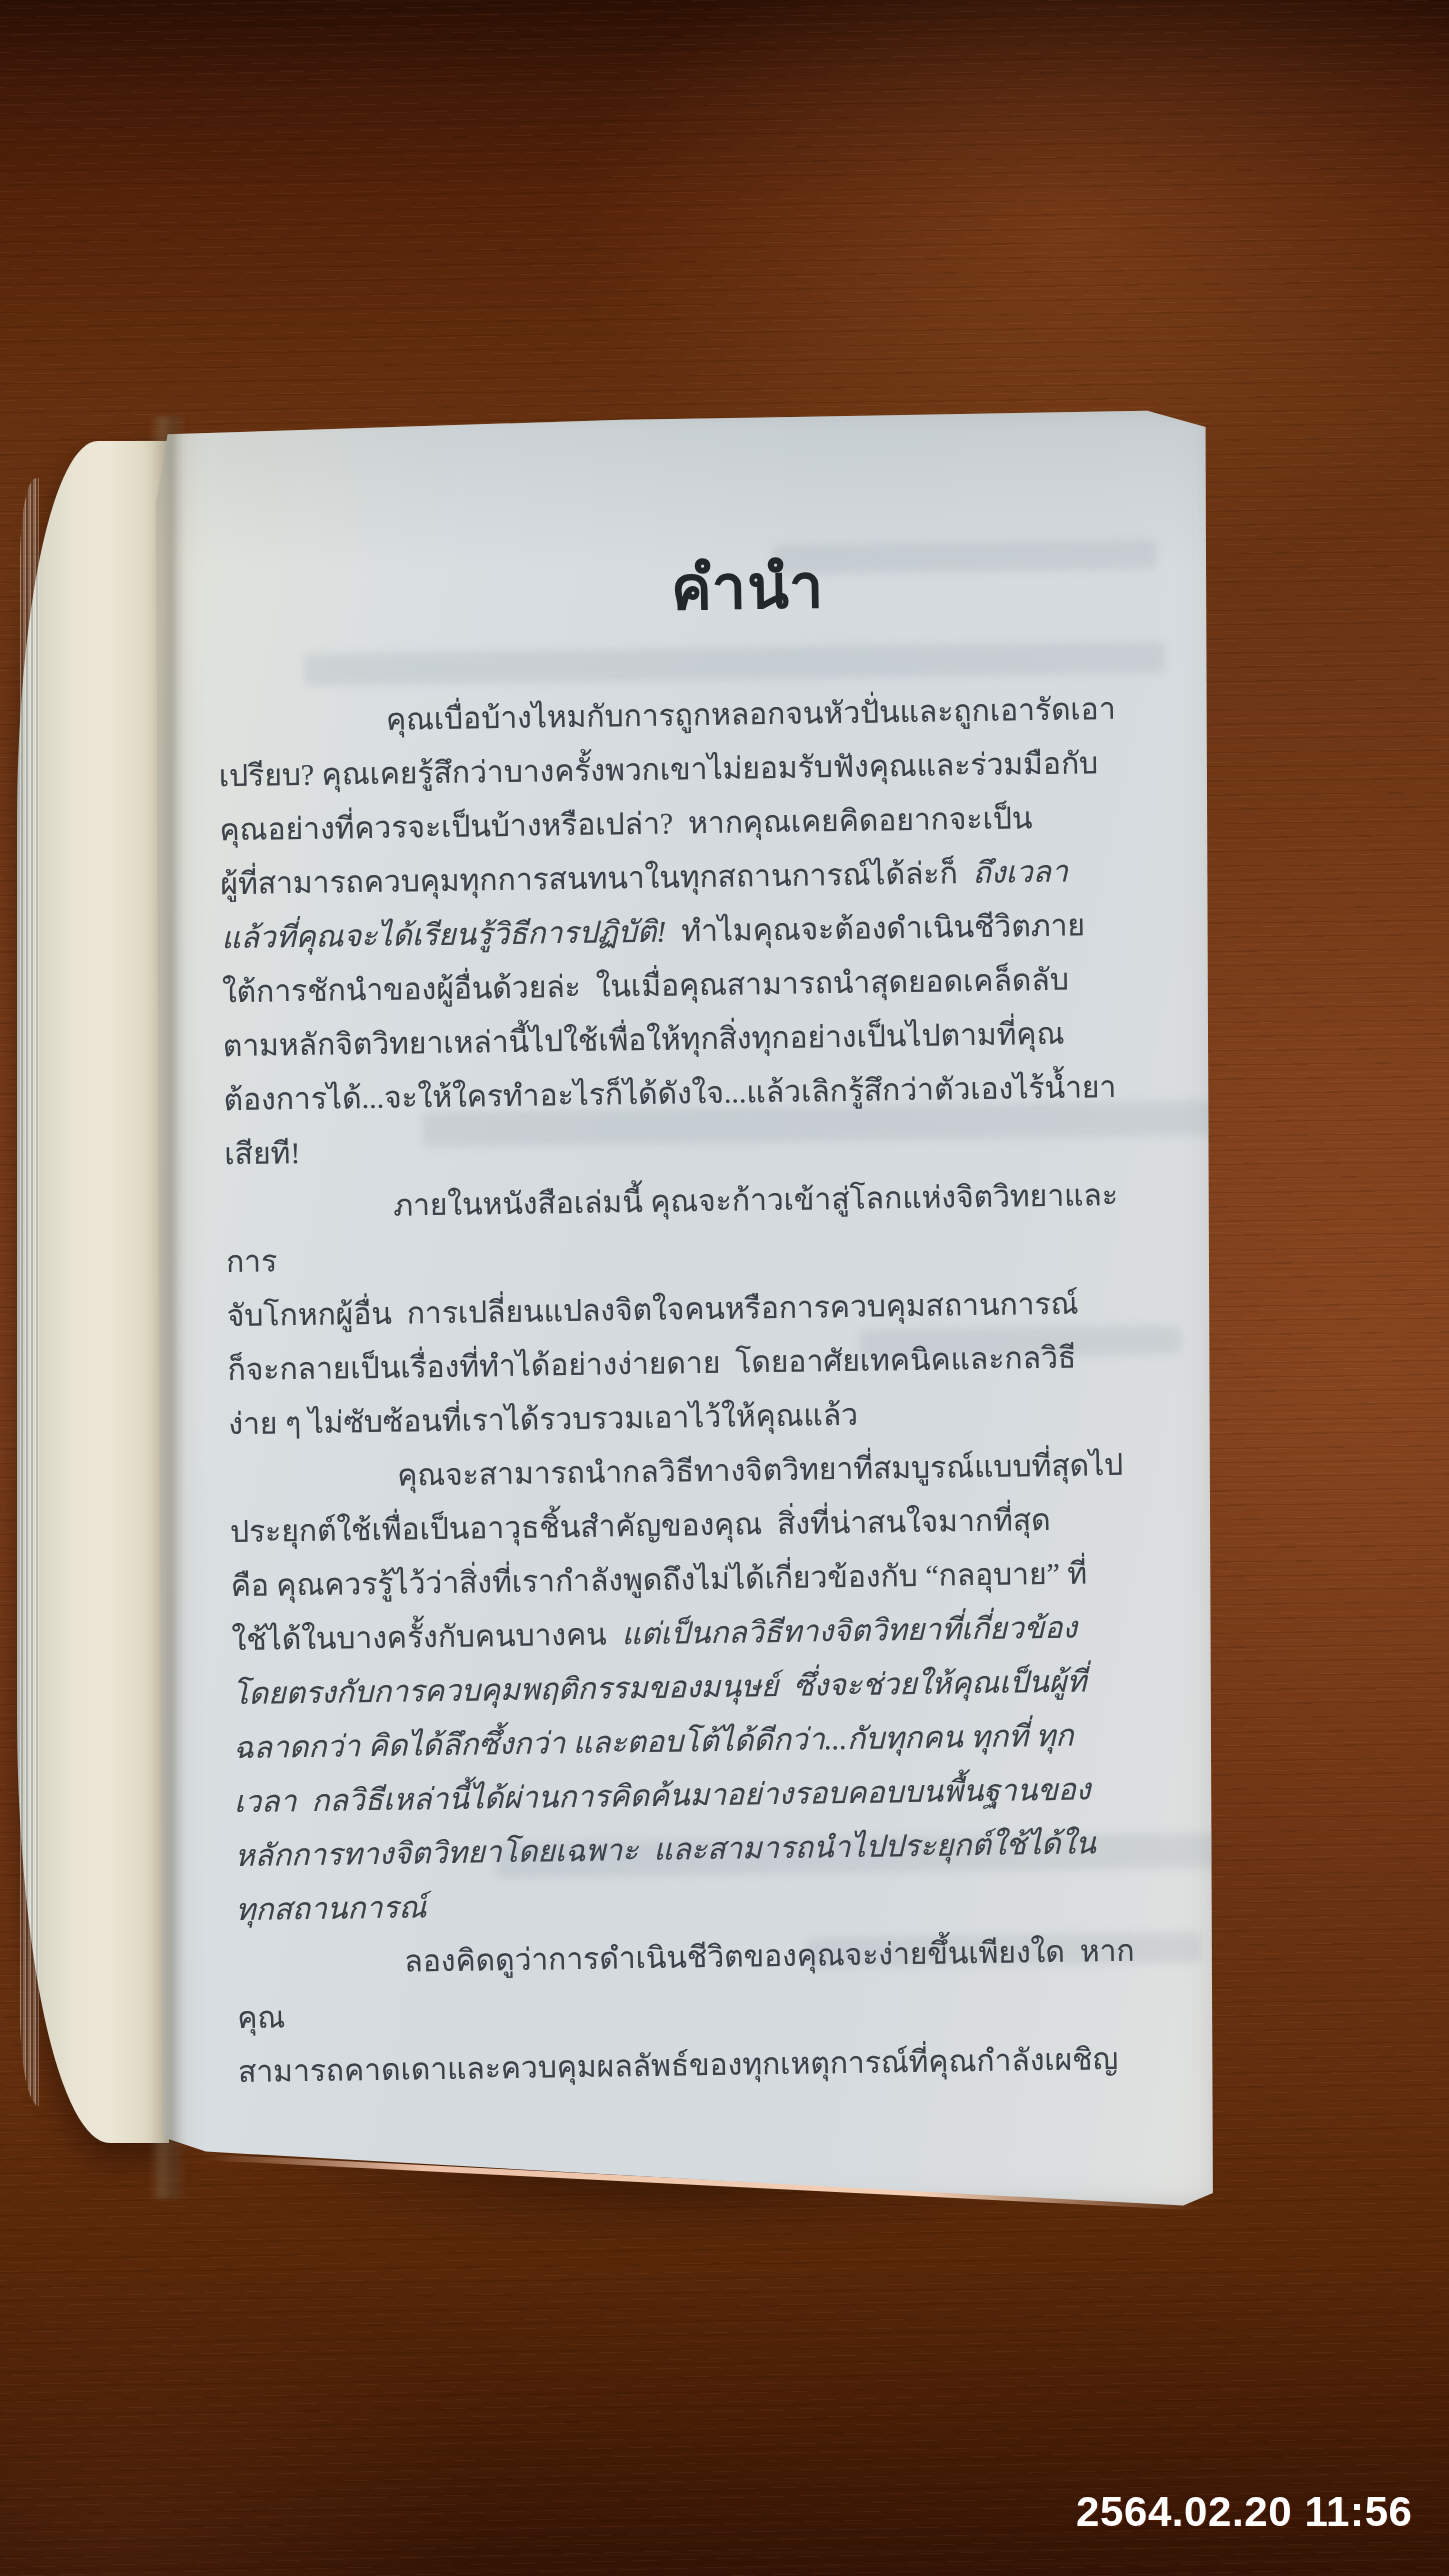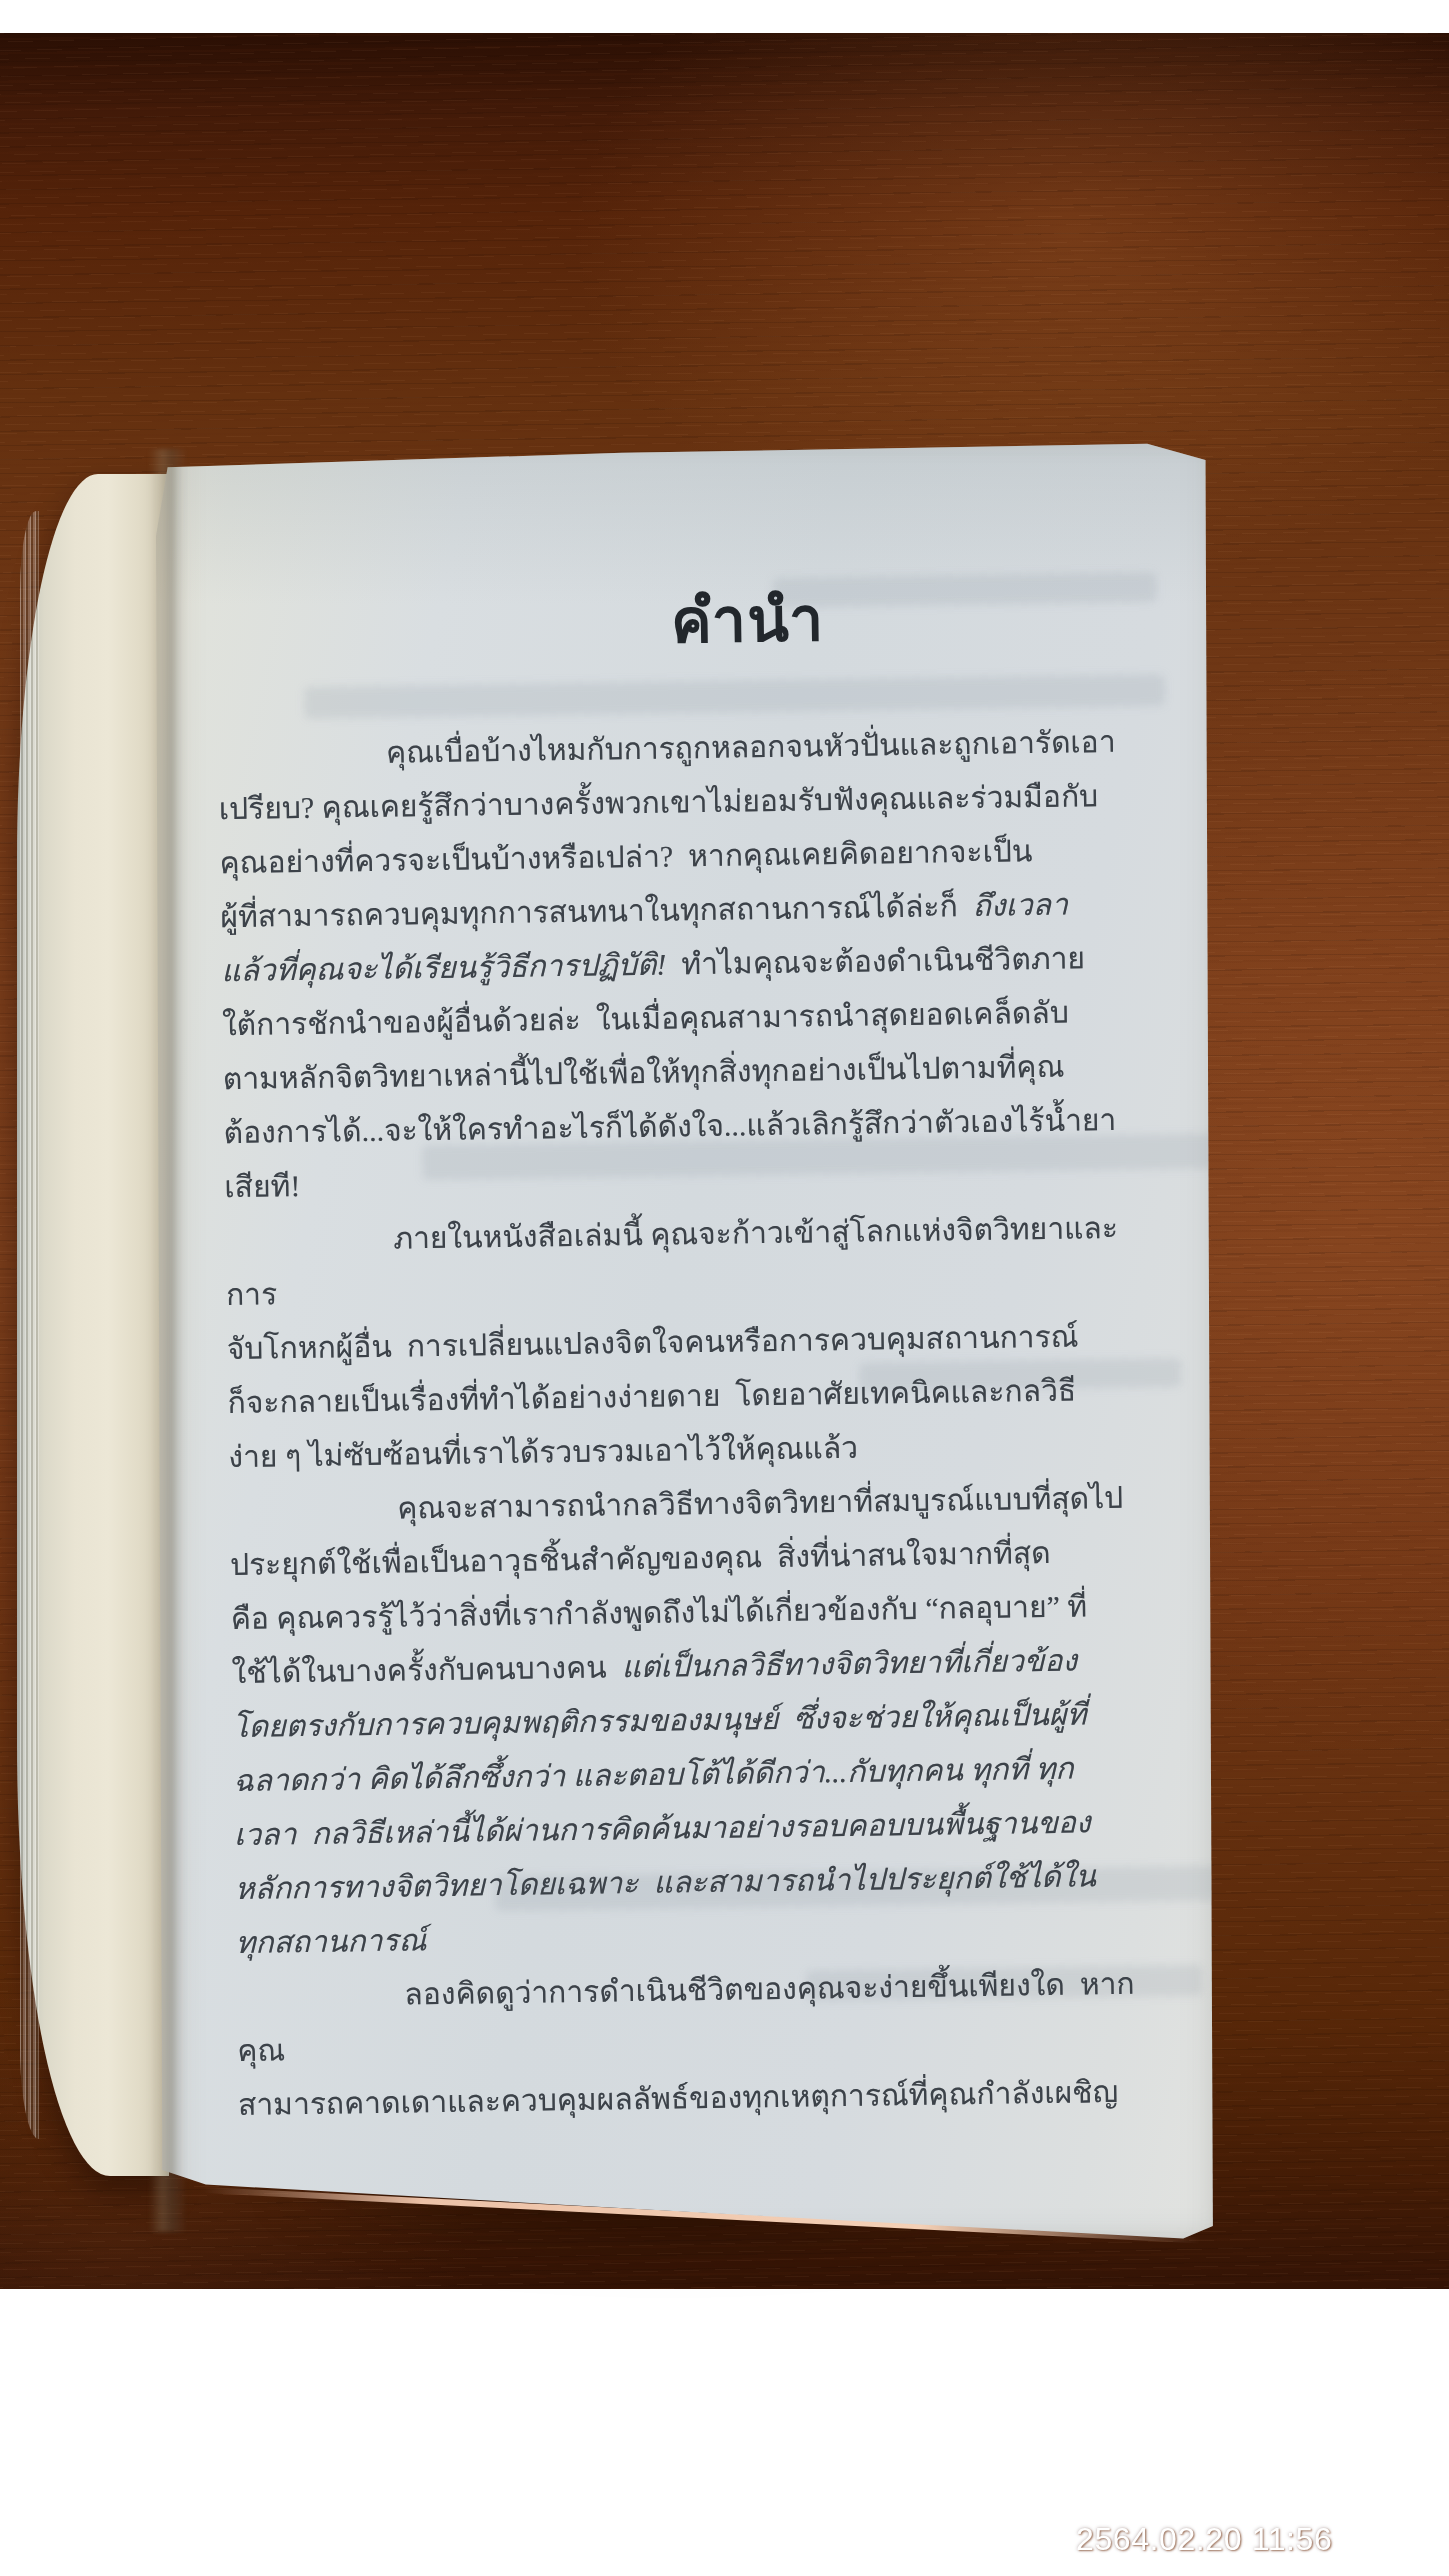--- a/index.html
+++ b/index.html
@@ -7,28 +7,27 @@
     padding: 0;
     width: 1449px;
     height: 2576px;
     overflow: hidden;
     font-family: "Liberation Serif", "DejaVu Serif", serif;
   }
   
   .scene {
     position: relative;
     width: 1449px;
-    height: 2256px;
+    height: 2576px;
     background:
       linear-gradient(180deg,
         #2a0f04 0%, #421a08 3.5%, #552309 8%,
         #64300f 16%, #6f3715 28%, #7a3d1a 42%,
         #7b3e1b 55%, #713615 68%, #65300f 78%,
         #572708 88%, #441c05 95%, #331305 100%);
-    margin-top: 33px;
   }
   .wood-sheen {
     position: absolute; inset: 0; z-index: 0;
     background:
       radial-gradient(805px 557px at 74% 9%, rgba(196,116,58,.28), rgba(0,0,0,0) 62%),
       radial-gradient(681px 929px at 94% 52%, rgba(178,96,46,.22), rgba(0,0,0,0) 60%),
       radial-gradient(557px 433px at 8% 98%, rgba(120,60,25,.25), rgba(0,0,0,0) 65%);
   }
   .wood-grain {
     position: absolute; inset: 0; z-index: 0;
@@ -139,22 +138,22 @@
   .ghost.g1 { left: 149px;  top: 246px;  width: 861px; height: 32px; }
   .ghost.g2 { left: 260px;  top: 706px; width: 793px; height: 35px; }
   .ghost.g3 { left: 694px; top: 930px; width: 322px;  height: 28.5px; }
   .ghost.g4 { left: 322px;  top: 1438px; width: 731px; height: 35px; }
   .ghost.g5 { left: 632px; top: 1537px; width: 396px;  height: 31px; }
   
   .camera-timestamp {
     position: absolute; z-index: 6;
     left: 1076px; top: 2488px;
     font-family: "Liberation Sans", "DejaVu Sans", sans-serif;
-    font-weight: 400;
-    font-size: 32px;
+    font-weight: 700;
+    font-size: 42px;
     letter-spacing: 0.6px;
     color: #ffffff;
     text-shadow: 0 0 3.7px rgba(40,10,0,.35), 1.2px 1.2px 1.9px rgba(120,45,0,.55);
   }
 </style>
 </head>
 <body>
 
 <div class="scene">
   <div class="wood-sheen"></div>

